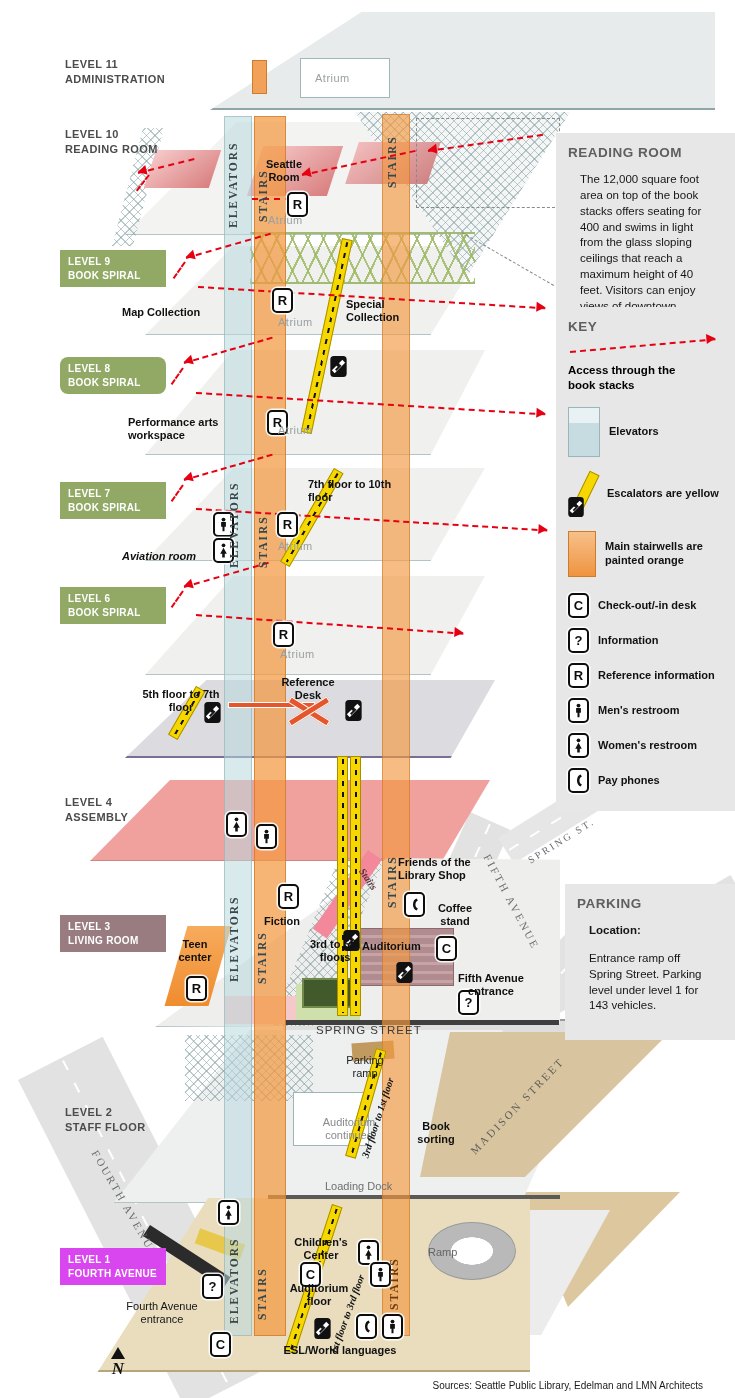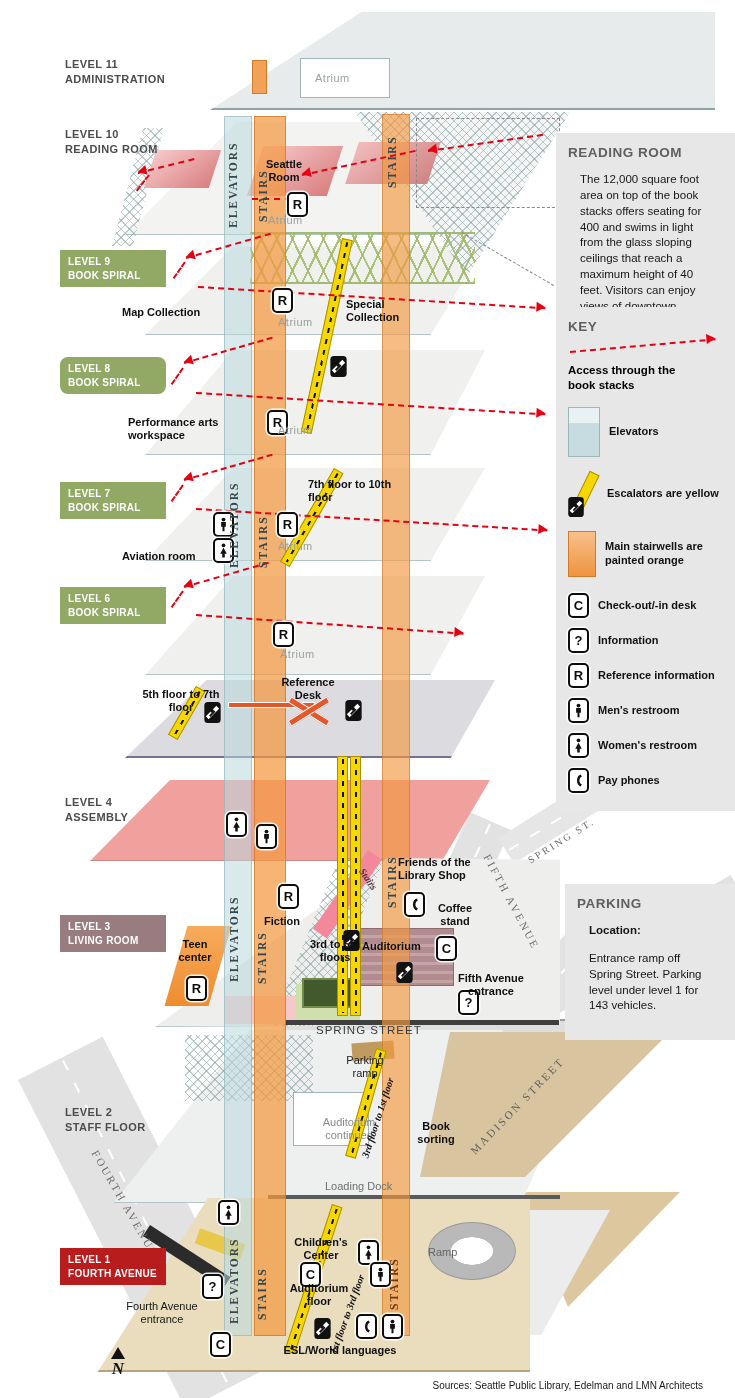--- a/index.html
+++ b/index.html
@@ -39,21 +39,21 @@
   .lbl.dim{color:#6d6d6d;font-weight:normal;}
   .vtext{position:absolute;z-index:41;writing-mode:vertical-rl;transform:rotate(180deg);
     font-family:"Liberation Serif",serif;font-weight:bold;font-size:11.5px;letter-spacing:2px;color:#37474c;}
   .sserif{position:absolute;z-index:42;font-family:"Liberation Serif",serif;color:#6c6c6c;
     font-size:11px;letter-spacing:2.5px;white-space:nowrap;}
   .onesc{position:absolute;z-index:43;font:italic bold 10px "Liberation Serif",serif;white-space:nowrap;color:#111;}
   
   .ltag{position:absolute;z-index:50;width:90px;padding:5px 8px;font-size:10px;font-weight:bold;
     color:#fff;line-height:1.35;letter-spacing:.3px;}
   .ltag.plain{background:none;color:#4c4c4c;font-size:11px;width:auto;padding:0;letter-spacing:.4px;}
-  .green{background:#91a965;}.grayb{background:#9c9c9c;}.mauve{background:#997c80;}.tanb{background:#b91c1c;}
+  .green{background:#91a965;}.grayb{background:#9c9c9c;}.mauve{background:#997c80;}.tanb{background:#d946ef;}
   
   .infobox{position:absolute;z-index:50;background:#e7e7e7;width:179px;padding:12px 12px 14px;box-sizing:border-box;}
   .infobox h3{margin:0 0 7px;font-size:13.5px;color:#5f5f5f;letter-spacing:.5px;font-family:"Liberation Sans",sans-serif;}
   .infobox p{margin:12px;font-size:11.5px;line-height:1.38;color:#161616;}
   .keyrow{display:flex;align-items:center;gap:9px;margin-top:10px;font-size:11px;font-weight:bold;color:#111;line-height:1.25;}
   
   .ib{position:absolute;z-index:40;width:17px;height:21px;background:#fff;border:2px solid #0d0d0d;
     border-radius:5px;display:flex;align-items:center;justify-content:center;
     font:bold 13px "Liberation Sans",sans-serif;color:#0d0d0d;box-shadow:0 0 0 1.5px rgba(255,255,255,.9);}
   .ib svg{width:11px;height:15px;fill:#111;}
@@ -225,21 +225,21 @@
       <svg viewBox="0 0 14 18">
         <rect x="0" y="0" width="14" height="18" rx="3" fill="#111"></rect>
         <path d="M2.5 13.5 L11.5 4.5" stroke="#fff" stroke-width="3.4" fill="none"></path>
         <circle cx="6.6" cy="7.6" r="1.6" fill="#111"></circle>
         <path d="M4.6 12.2 l4.4 -4.4" stroke="#111" stroke-width="1.6" fill="none"></path>
       </svg>
     </div>
 
   <div class="vtext" style="left:228px;top:472px;height:96px;">ELEVATORS</div>
   <div class="vtext" style="left:257px;top:494px;height:74px;">STAIRS</div>
-  <div class="lbl" style="left:122px;top:550px;">Aviation room</div>
+  <div class="lbl" style="left:122px;top:550px;font-style:italic;">Aviation room</div>
   <div class="lbl" style="left:308px;top:478px;width:86px;">7th floor to 10th floor</div>
   <div class="ib" style="left:213px;top:512px;">
       <svg viewBox="0 0 12 16">
         <circle cx="6" cy="2.6" r="2.1"></circle>
         <path d="M3.4 5.4h5.2v5h-1.5v5h-2.2v-5H3.4z"></path>
       </svg>
     </div>
   <div class="ib" style="left:213px;top:538px;">
       <svg viewBox="0 0 12 16">
         <circle cx="6" cy="2.4" r="2"></circle>

